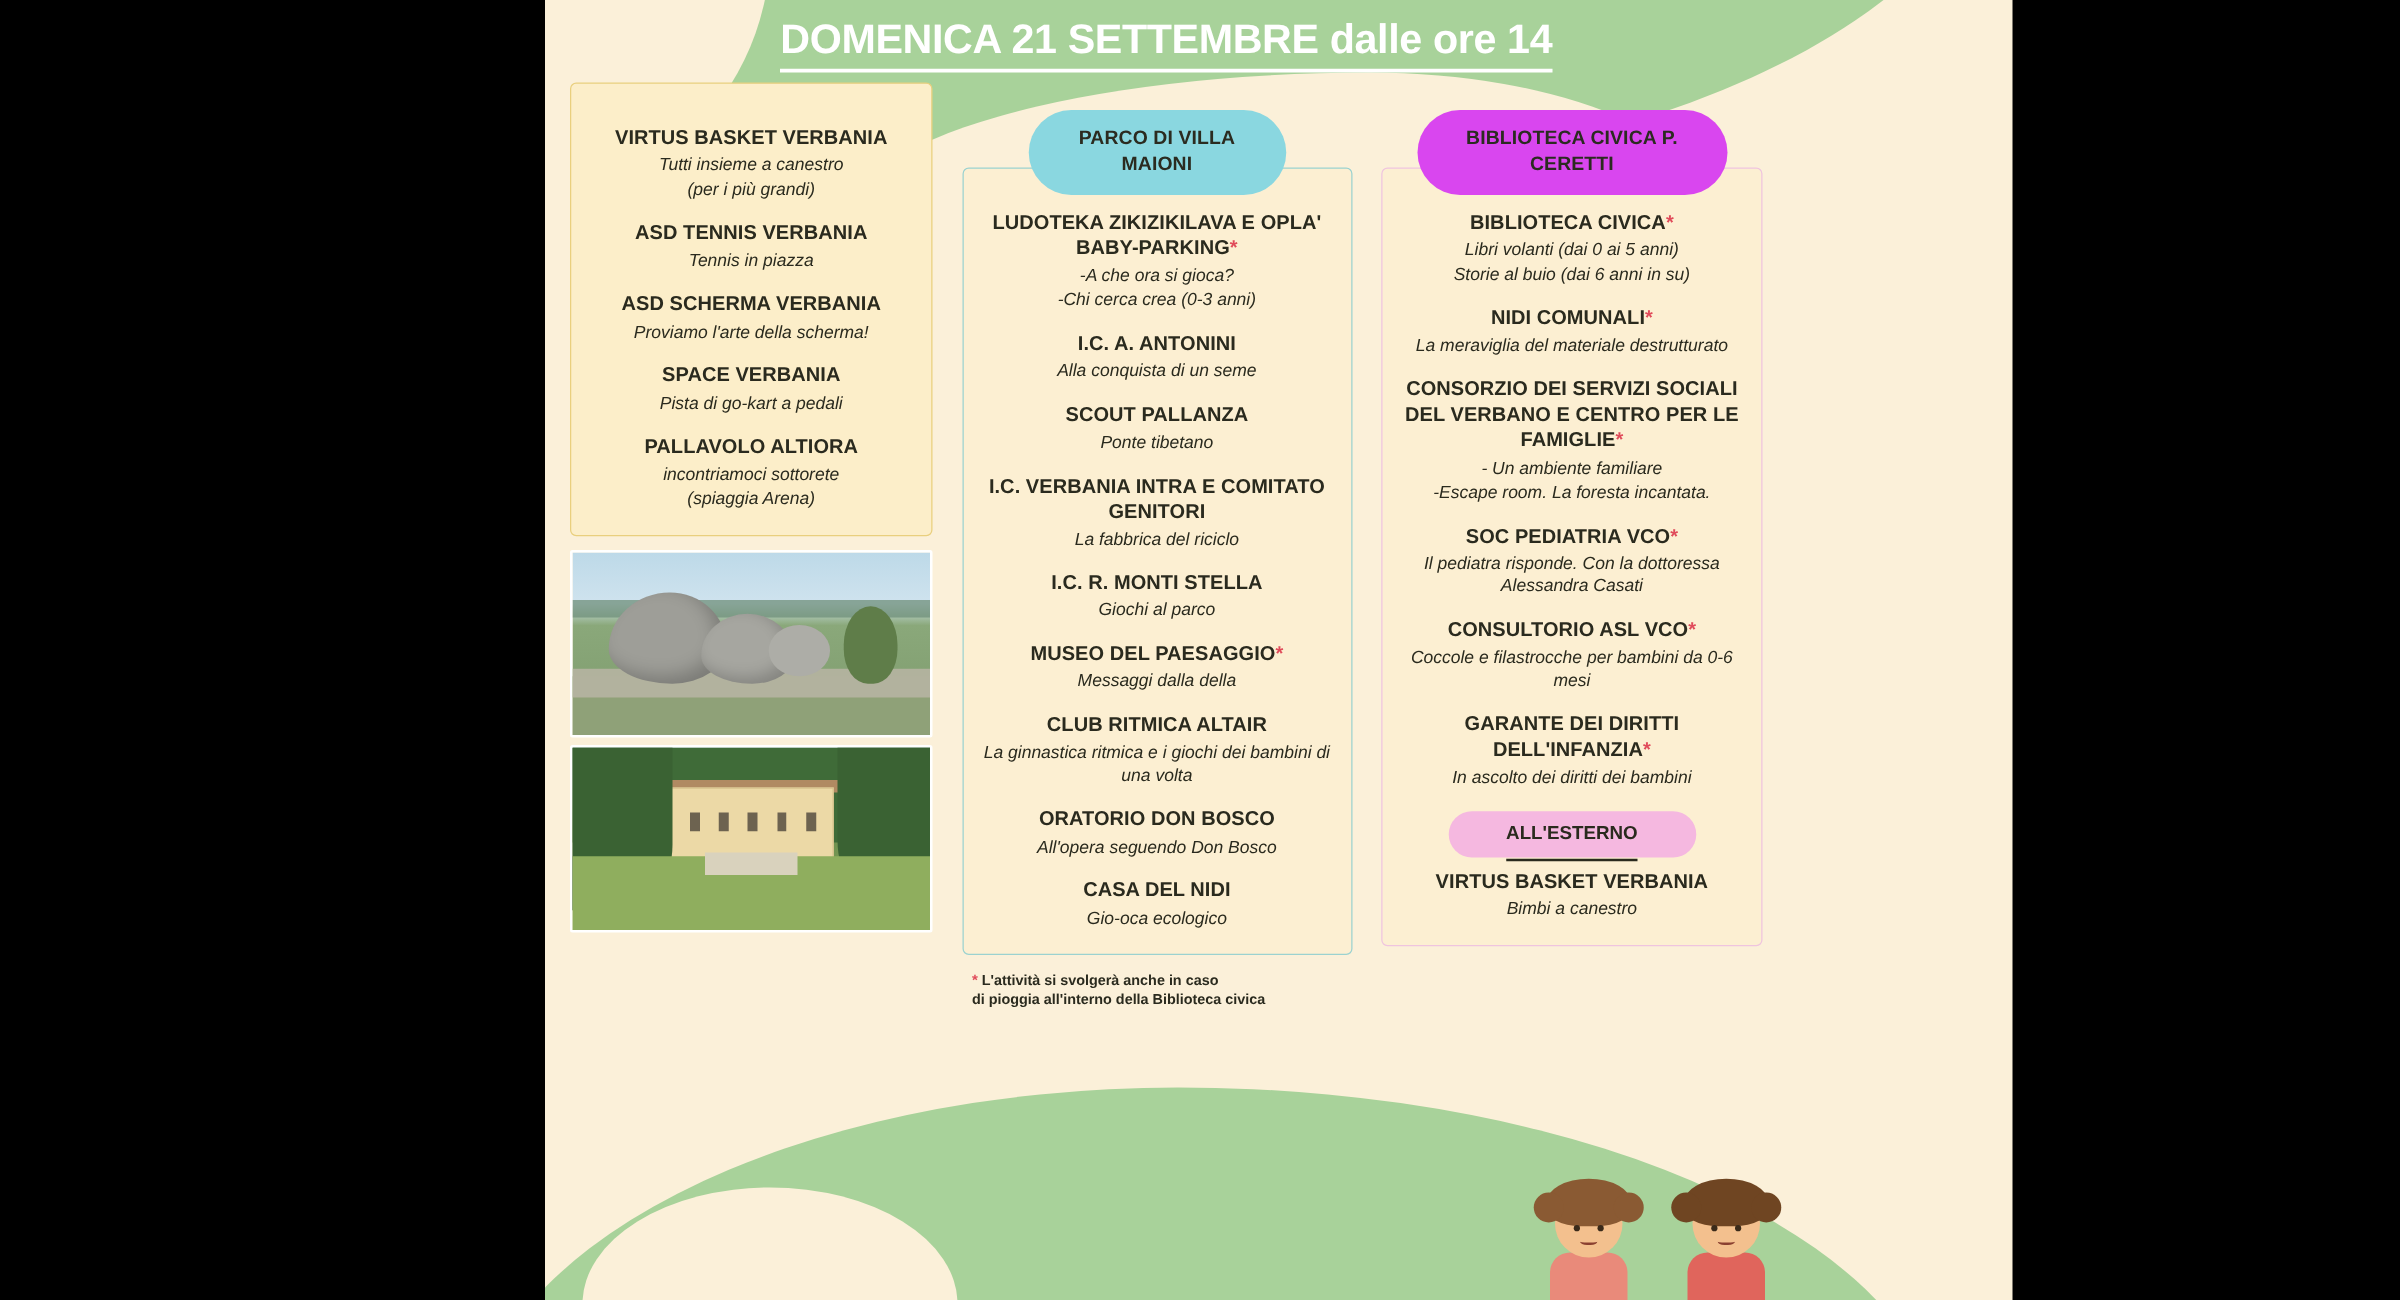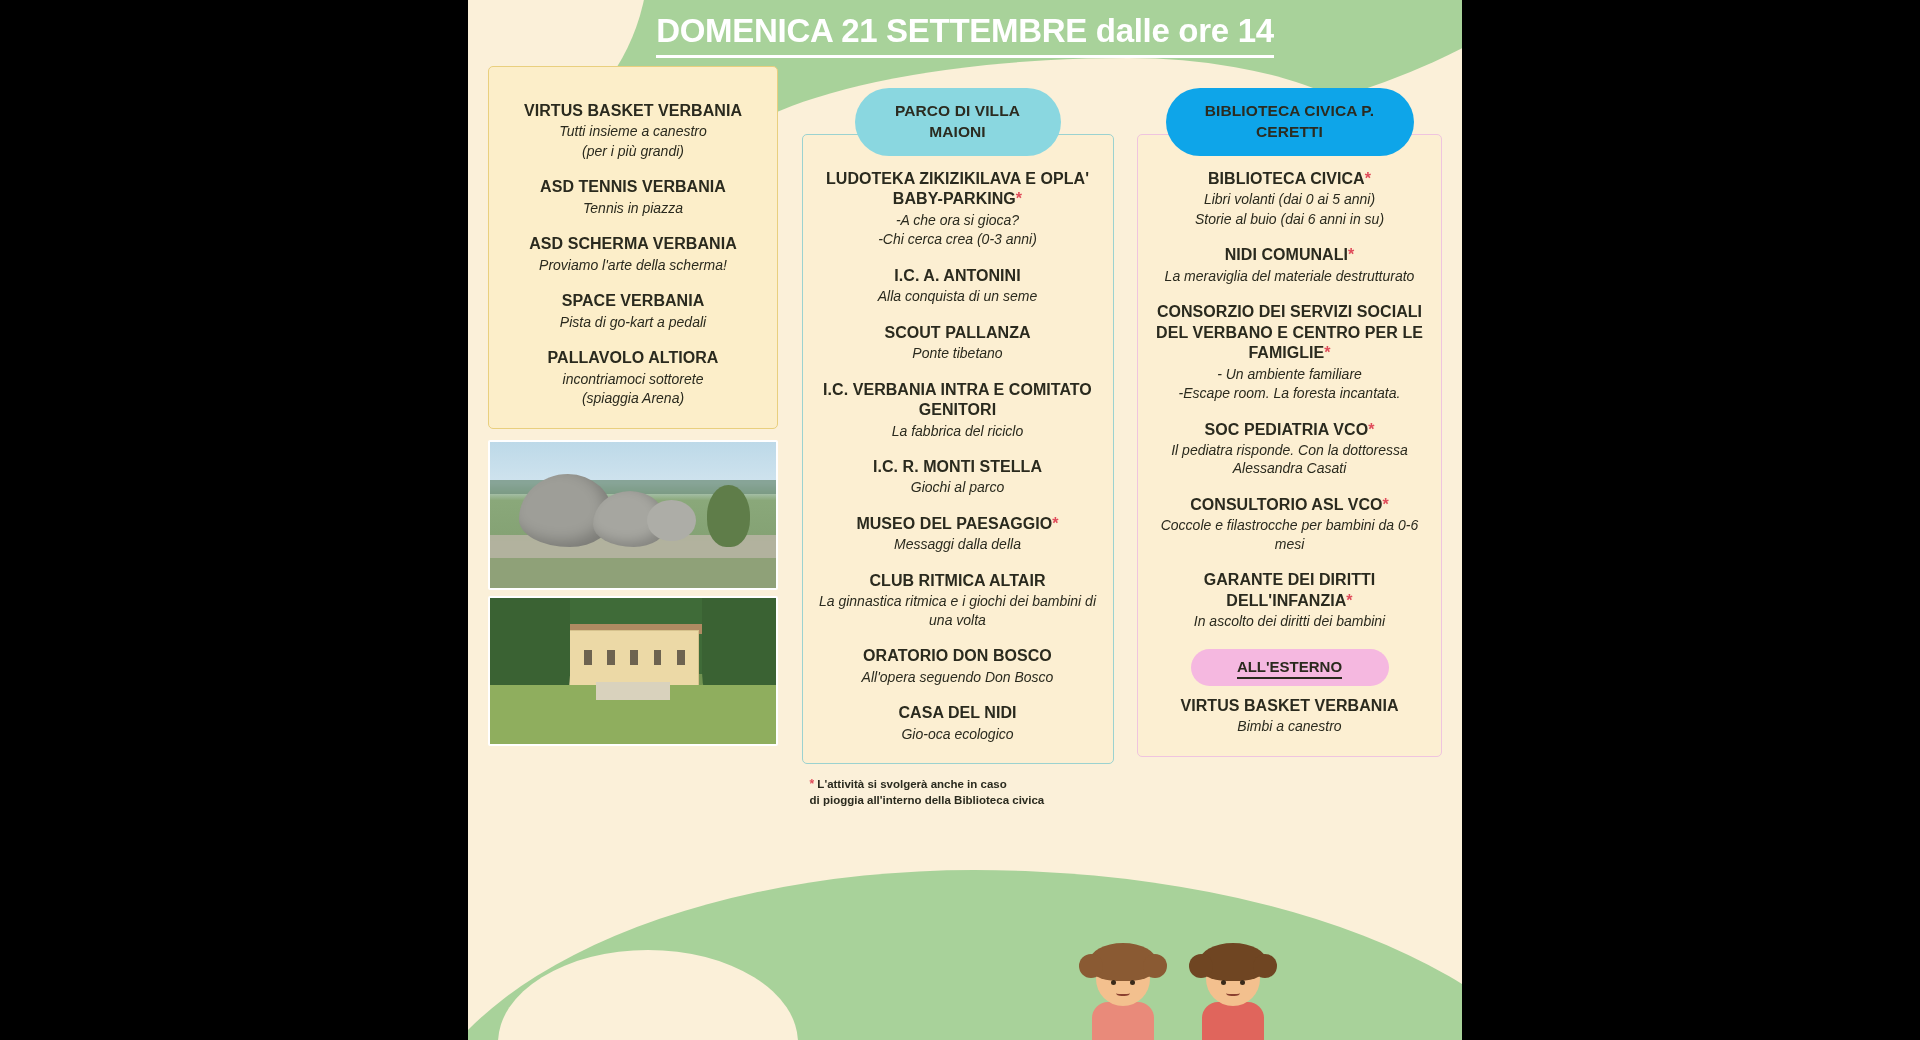--- a/index.html
+++ b/index.html
@@ -10,22 +10,22 @@
     overflow: hidden;
   }
   #stage {
     position: relative;
     width: 1920px; height: 1040px;
     background: #000;
   }
   
   #poster {
     position: absolute;
-    left: 468px; top: 0;
-    width: 994px; height: 1040px;
+    left: 436px; top: 0;
+    width: 1174px; height: 1040px;
     background: #FBF0D9;
     overflow: hidden;
   }
   
   .blob-green-top {
     position: absolute;
     top: -150px; left: -120px;
     width: 1280px; height: 300px;
     background: #A8D29A;
     border-radius: 0 0 52% 46% / 0 0 100% 100%;
@@ -99,21 +99,21 @@
     text-align: center;
     font-weight: 800;
     font-size: 15.5px;
     line-height: 1.35;
     color: #2b2b20;
     padding: 13px 14px 13px;
     letter-spacing: 0.1px;
   }
   .pill-1 { background: #F8DA62; width: 236px; }
   .pill-2 { background: #8AD7E0; width: 206px; }
-  .pill-3 { background: #0ea5e9; width: 248px; }
+  .pill-3 { background: #d946ef; width: 248px; }
 
   .panel {
     position: relative;
     margin-top: -22px;
     padding: 34px 13px 18px;
     border-radius: 5px;
     background: #FCEFD2;
     text-align: center;
   }
   .panel-1 { border: 1.5px solid #E9CF7E; background: #FCEEC9; }
@@ -185,21 +185,21 @@
     background: #F5B8E0;
     border-radius: 24px;
     padding: 9px 0 10px;
     text-align: center;
   }
   .outside-pill span {
     font-weight: 800;
     font-size: 15px;
     color: #2a2a1e;
     border-bottom: 2px solid #2a2a1e;
-    padding-bottom: 2px;
+    padding-bottom: 12px;
   }
 
   
   .kids { position:absolute; bottom:0; right:70px; width:300px; height:120px; z-index:7;}
   .kid { position:absolute; bottom:-10px; }
   .kid .head { width:54px; height:54px; border-radius:50%; background:#F3C08E; position:relative; margin:0 auto;}
   .kid .hair { position:absolute; left:-7px; top:-9px; width:68px; height:38px; background:#8A5A33; border-radius:50% 50% 40% 40%;}
   .kid .bunL, .kid .bunR { position:absolute; top:2px; width:24px; height:24px; background:#8A5A33; border-radius:50%;}
   .kid .bunL { left:-17px;} .kid .bunR { right:-17px;}
   .kid .eyeL, .kid .eyeR { position:absolute; top:28px; width:5px; height:5px; background:#3a2a1a; border-radius:50%;}

